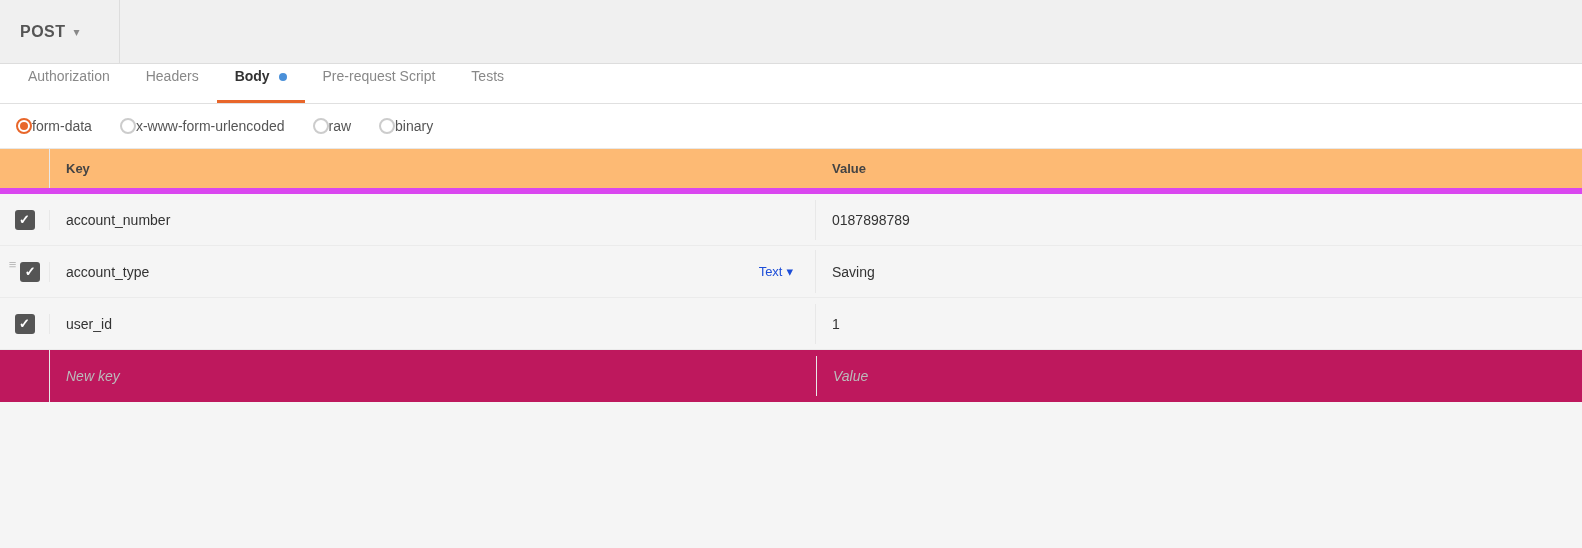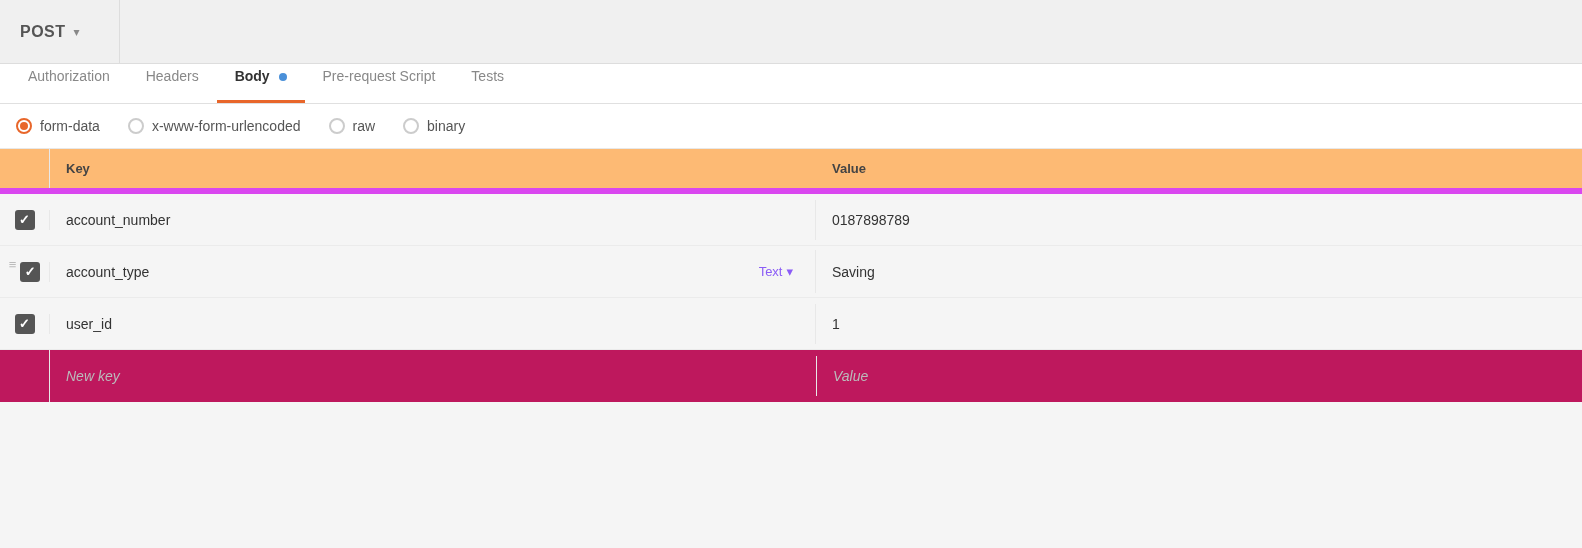--- a/index.html
+++ b/index.html
@@ -88,21 +88,20 @@
       display: flex;
       align-items: center;
       background: #fff;
       padding: 14px 16px;
       border-bottom: 1px solid #e8e8e8;
       gap: 28px;
     }
     .radio-option {
       display: flex;
       align-items: center;
-      gap: 8px;
       font-size: 14px;
       color: #555;
       cursor: pointer;
     }
     .radio-circle {
       width: 16px;
       height: 16px;
       border-radius: 50%;
       border: 2px solid #ccc;
       display: flex;
@@ -182,21 +181,21 @@
     }
     .row-value-cell {
       padding: 12px 16px;
       font-size: 14px;
       color: #333;
     }
     .type-selector {
       display: flex;
       align-items: center;
       gap: 4px;
-      color: #8b5cf6;
+      color: #1d4ed8;
       font-size: 13px;
       cursor: pointer;
       padding: 2px 6px;
       border-radius: 3px;
     }
     .new-key-row {
       display: grid;
       grid-template-columns: 50px 1fr 1fr;
       min-height: 52px;
       align-items: center;

